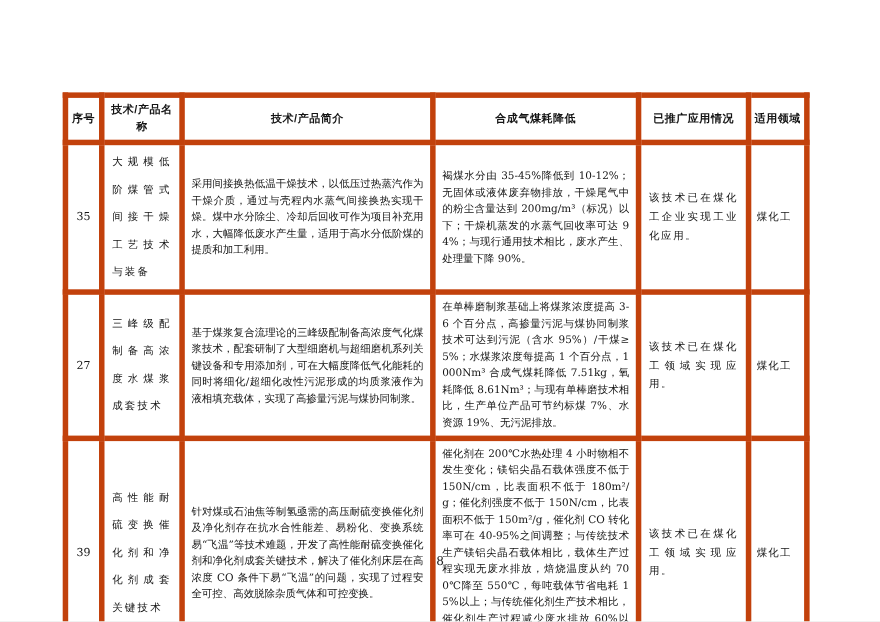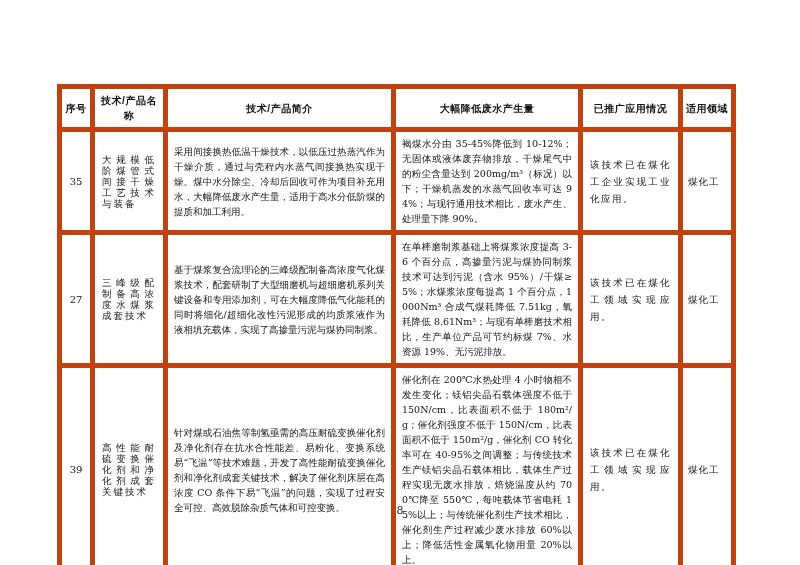--- a/index.html
+++ b/index.html
@@ -34,21 +34,21 @@
   .tech-table th {
     font-family: "Liberation Sans", "DejaVu Sans", sans-serif;
     font-weight: bold;
     font-size: 10px;
     text-align: center;
     padding: 4px 1px;
     height: 22px;
     letter-spacing: 0.5px;
   }
   td.cell-num   { text-align: center; font-size: 10px; }
-  td.cell-name  { text-align: justify; padding: 3px 7px; letter-spacing: 2px; line-height: 11px; }
+  td.cell-name  { text-align: justify; padding: 3px 7px; letter-spacing: 2px; line-height: 25px; }
   td.cell-brief { text-align: justify; padding: 4px 6px; }
   td.cell-ind   { text-align: justify; padding: 4px 6px; }
   td.cell-promo { text-align: justify; padding: 3px 7px; letter-spacing: 1.5px; line-height: 17px; }
   td.cell-field { text-align: left; letter-spacing: 1px; }
   tr.row-26 { height: 96px; }
   tr.row-27 { height: 113px; }
   tr.row-28 { height: 187px; }
   .page-number {
     position: absolute;
     left: 0;
@@ -71,21 +71,21 @@
       <col style="width:228px">
       <col style="width:187px">
       <col style="width:100px">
       <col style="width:53px">
     </colgroup>
     <thead>
       <tr>
         <th>序号</th>
         <th>技术/产品名称</th>
         <th>技术/产品简介</th>
-        <th>大幅降低废水产生量</th>
+        <th>合成气煤耗降低</th>
         <th>已推广应用情况</th>
         <th>适用领域</th>
       </tr>
     </thead>
     <tbody>
       <tr class="row-26">
         <td class="cell-num">35</td>
         <td class="cell-name">大规模低阶煤管式间接干燥工艺技术与装备</td>
         <td class="cell-brief">采用间接换热低温干燥技术，以低压过热蒸汽作为干燥介质，通过与壳程内水蒸气间接换热实现干燥。煤中水分除尘、冷却后回收可作为项目补充用水，大幅降低废水产生量，适用于高水分低阶煤的提质和加工利用。</td>
         <td class="cell-ind">褐煤水分由 35-45%降低到 10-12%；无固体或液体废弃物排放，干燥尾气中的粉尘含量达到 200mg/m³（标况）以下；干燥机蒸发的水蒸气回收率可达 94%；与现行通用技术相比，废水产生、处理量下降 90%。</td>

